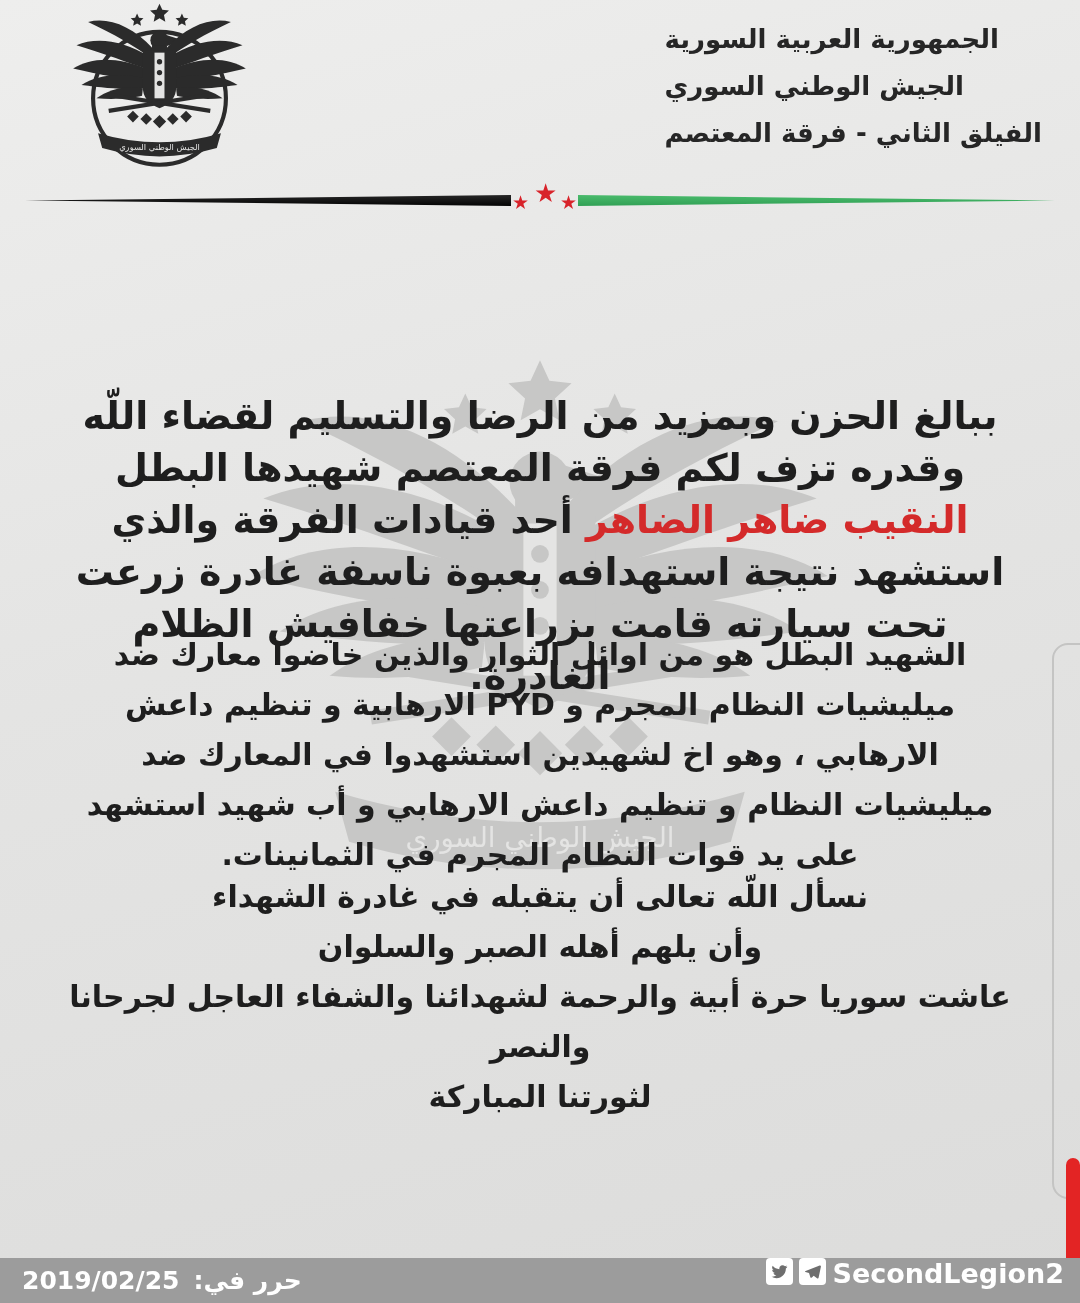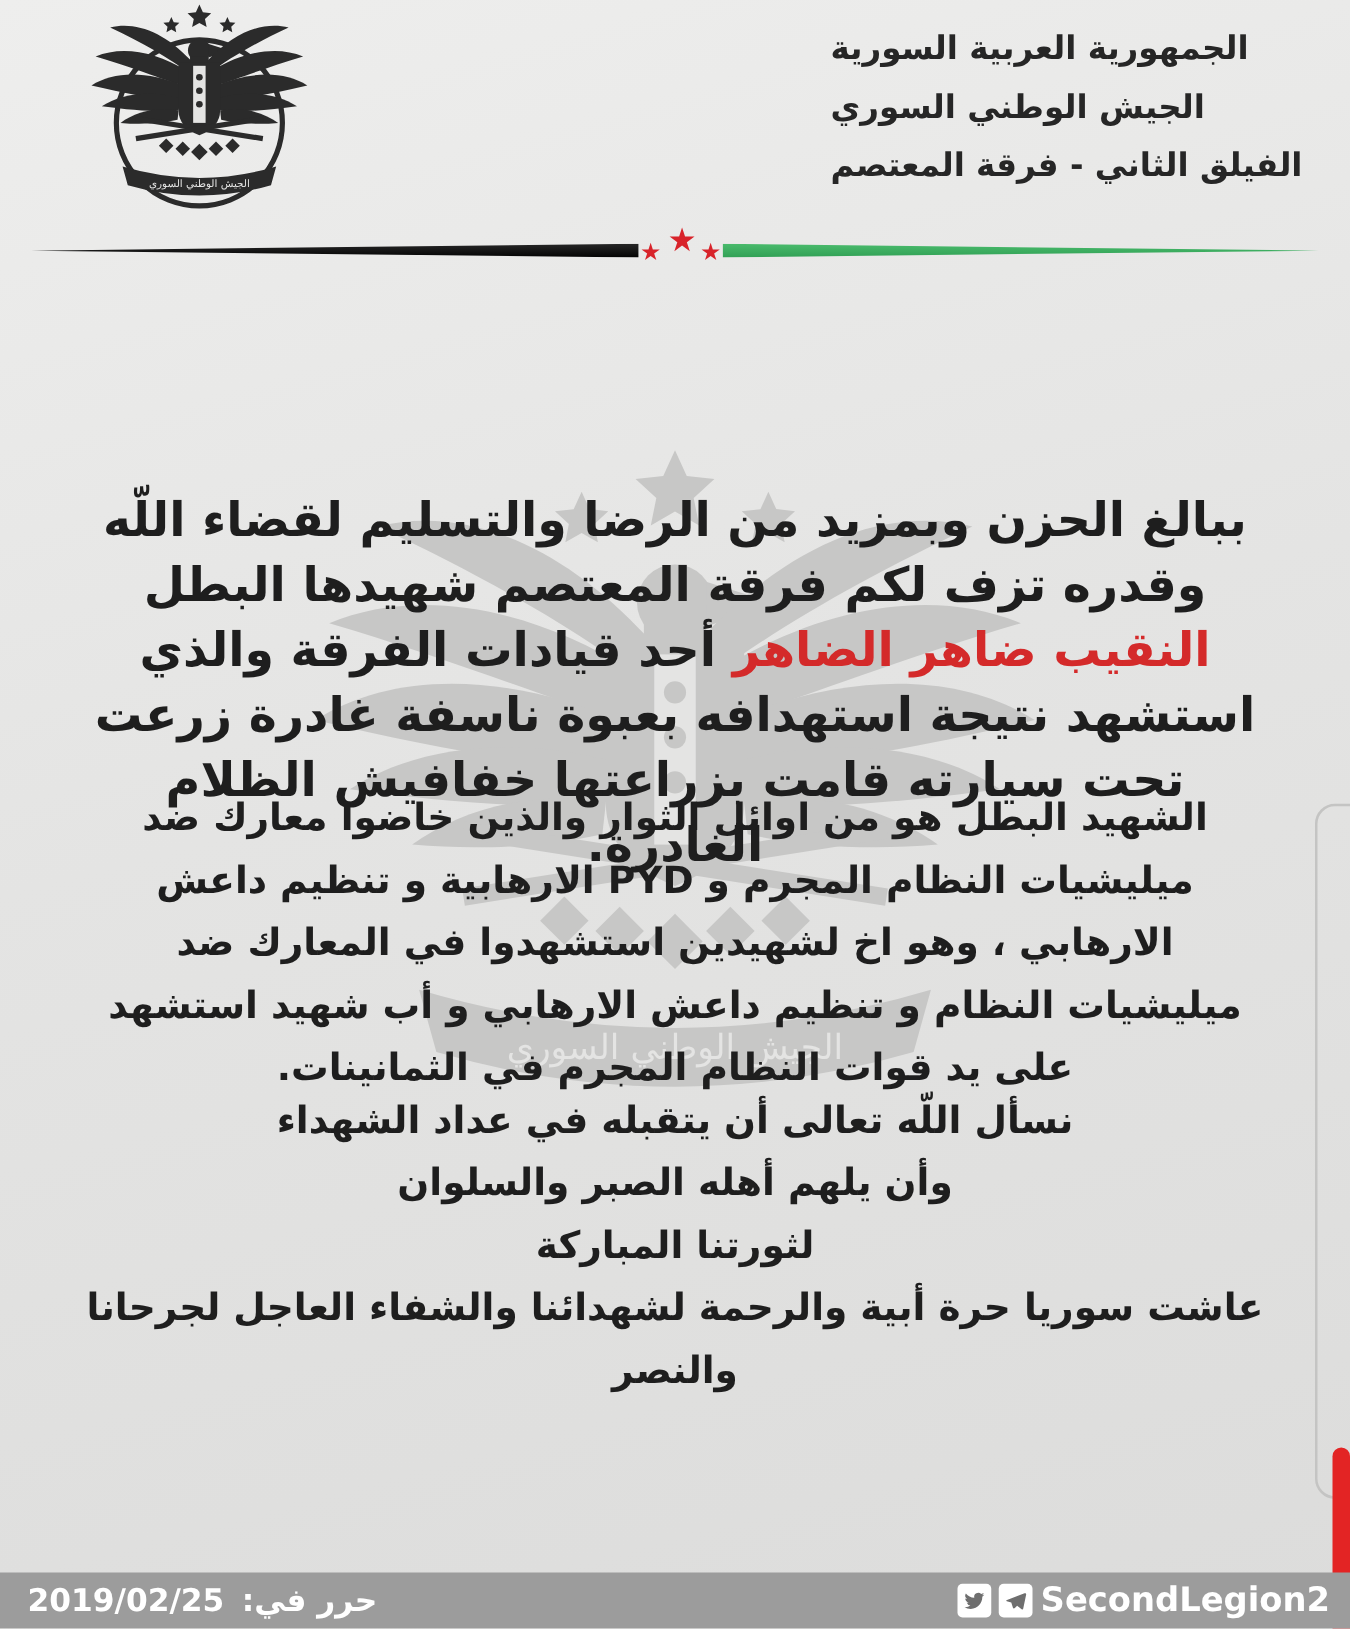--- a/index.html
+++ b/index.html
@@ -47,21 +47,21 @@
   .edge-card{position:absolute; left:1052px; top:643px; width:90px; height:552px;
     border:2px solid #c4c4c3; border-radius:16px; background:transparent;}
   .edge-red{position:absolute; left:1066px; top:1158px; width:14px; height:145px;
     background:#e32424; border-radius:8px 8px 0 0;}
   
   .footer{position:absolute; left:0; top:1258px; width:1080px; height:45px;
     background:#9c9c9c; color:#ffffff; font-weight:bold;}
   .footer-left{position:absolute; left:22px; top:0; height:45px; display:flex;
     align-items:center; direction:rtl; font-size:25px; gap:14px;}
   .footer-right{position:absolute; right:16px; top:0; height:45px; display:flex;
-    align-items:center; gap:6px; font-size:27px;}
+    gap:6px; font-size:27px;}
   .soc{width:27px; height:27px; background:#ffffff; border-radius:4px;
     display:flex; align-items:center; justify-content:center;}
   .soc svg{width:19px; height:19px; fill:#6e6e6e;}
   .hidden-defs{position:absolute; width:0; height:0; overflow:hidden;}
 </style>
 </head>
 <body>
 
 <div class="page">
 
@@ -137,24 +137,24 @@
 
   <div class="para1 rtl">
     <span>ببالغ الحزن وبمزيد من الرضا والتسليم لقضاء اللّه وقدره تزف لكم فرقة المعتصم شهيدها البطل </span>
     <span class="martyr">النقيب ضاهر الضاهر</span>
     <span> أحد قيادات الفرقة والذي استشهد نتيجة استهدافه بعبوة ناسفة غادرة زرعت تحت سيارته قامت بزراعتها خفافيش الظلام الغادرة.</span>
   </div>
 
   <div class="para2 rtl">الشهيد البطل هو من اوائل الثوار والذين خاضوا معارك ضد ميليشيات النظام المجرم و PYD الارهابية و تنظيم داعش الارهابي ، وهو اخ لشهيدين استشهدوا في المعارك ضد ميليشيات النظام و تنظيم داعش الارهابي و أب شهيد استشهد على يد قوات النظام المجرم في الثمانينات.</div>
 
   <div class="closing rtl">
-    <div>نسأل اللّه تعالى أن يتقبله في عداد الشهداء</div>
+    <div>نسأل اللّه تعالى أن يتقبله في غادرة الشهداء</div>
     <div>وأن يلهم أهله الصبر والسلوان</div>
+    <div>عاشت سوريا حرة أبية والرحمة لشهدائنا والشفاء العاجل لجرحانا والنصر</div>
     <div>لثورتنا المباركة</div>
-    <div>عاشت سوريا حرة أبية والرحمة لشهدائنا والشفاء العاجل لجرحانا والنصر</div>
   </div>
 
   <div class="edge-card"></div>
   <div class="edge-red"></div>
 
   <div class="footer">
     <div class="footer-left">
       <span>حرر في:</span>
       <span>2019/02/25</span>
     </div>

